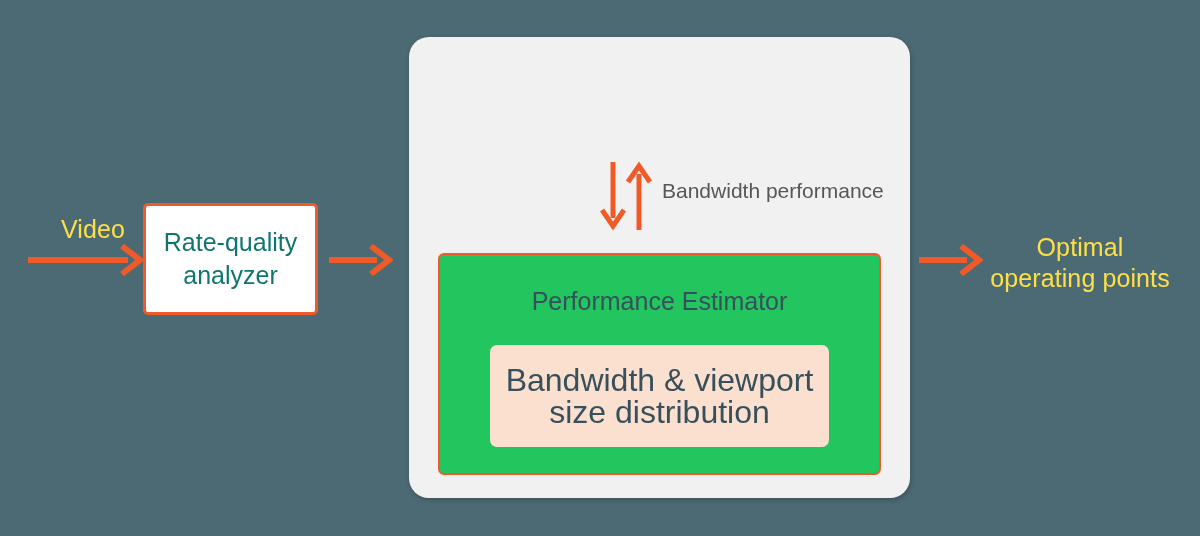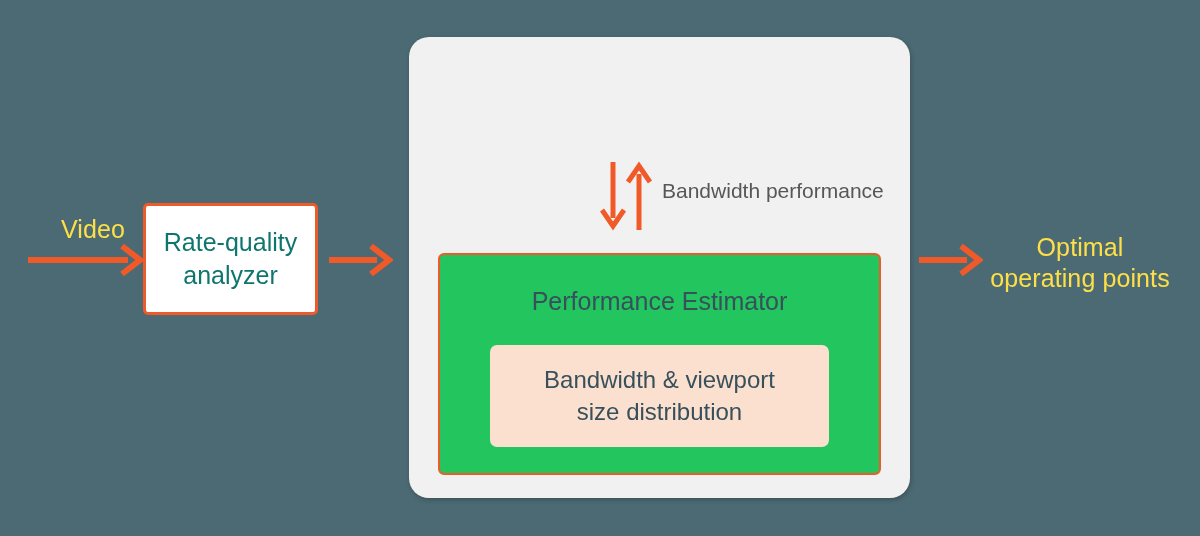--- a/index.html
+++ b/index.html
@@ -167,21 +167,21 @@
     width: 339px;
     height: 102px;
     background: #fbe0cf;
     border-radius: 7px;
     display: flex;
     align-items: center;
     justify-content: center;
   }
   #distribution-box .box-text {
     color: #37505c;
-    font-size: 24px;
+    font-size: 32px;
     line-height: 32px;
     text-align: center;
     white-space: pre-line;
   }
 </style>
 </head>
 <body>
 
 <div class="canvas">
 

